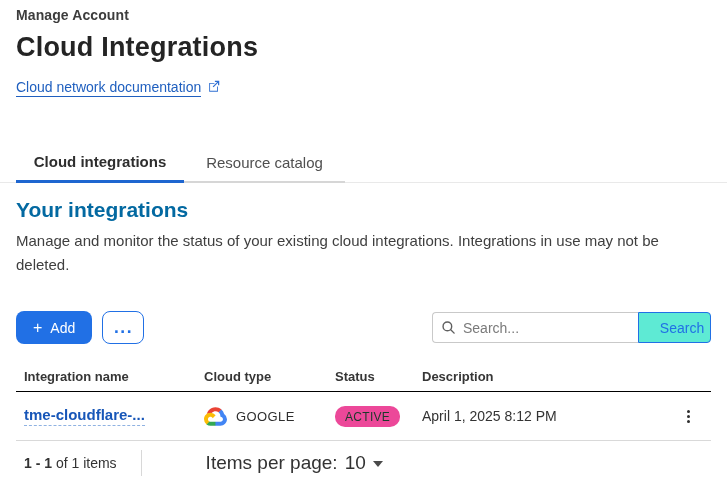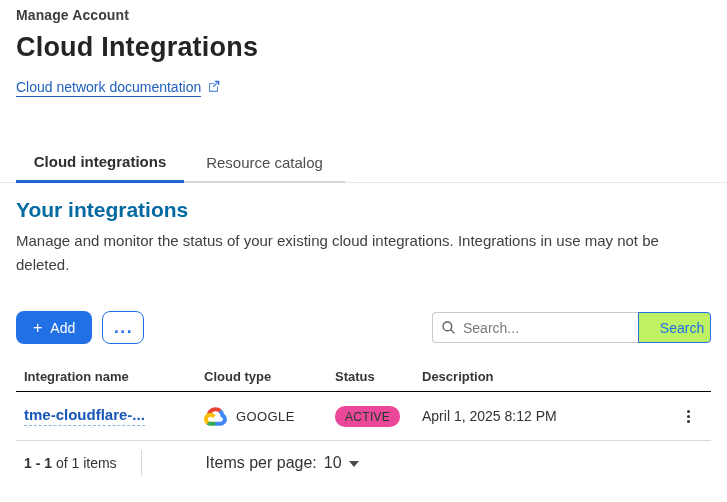--- a/index.html
+++ b/index.html
@@ -44,21 +44,21 @@
   .btn-overflow { margin-left: 10px; height: 33px; width: 42px; background: #fff;
     border: 1px solid #2170e5; border-radius: 8px; color: #2170e5; cursor: pointer;
     font-size: 14px; font-weight: 700; letter-spacing: 1px; line-height: 1;
     font-family: "DejaVu Sans", sans-serif; }
   .search-group { margin-left: auto; display: flex; height: 31px; }
   .search-box { display: flex; align-items: center; width: 206px; border: 1px solid #c9c9c9;
     border-right: none; border-radius: 4px 0 0 4px; padding: 8px 8px; background: #fff; }
   .search-box input { border: none; outline: none; flex: 1; font-size: 14px; color: #333;
     margin-left: 7px; font-family: "Liberation Sans", sans-serif; background: transparent; width: 100%; }
   .search-box input::placeholder { color: #7a7a7a; }
-  .btn-search { width: 73px; background: #bef264; border: 1px solid #2170e5; border-radius: 0 4px 4px 0;
+  .btn-search { width: 73px; background: #5eead4; border: 1px solid #2170e5; border-radius: 0 4px 4px 0;
     color: #2170e5; font-size: 14px; cursor: pointer; font-family: "Liberation Sans", sans-serif; padding-left: 15px; }
 
   
   .table { margin-top: 18px; }
   .t-head, .t-row { display: grid; grid-template-columns: 180px 131px 87px 162px 1fr 30px; align-items: center; }
   .t-head { height: 30px; border-bottom: 1px solid #000000; }
   .t-head .th { font-size: 13px; font-weight: 700; color: #363636; padding-left: 8px; }
   .t-row { height: 49px; border-bottom: 1px solid #d9d9d9; }
   .t-row > div { padding-left: 8px; }
   .row-link { font-size: 15px; font-weight: 700; color: #1756b8; text-decoration: none;
@@ -70,21 +70,21 @@
   .date-cell { font-size: 14px; color: #333; }
   .kebab { background: none; border: none; cursor: pointer; display: flex; flex-direction: column;
     gap: 2px; align-items: center; justify-content: center; padding: 6px; }
   .kebab span { width: 3px; height: 3px; border-radius: 50%; background: #2e2e2e; display: block; }
 
   
   .pagination { display: flex; align-items: center; height: 44px; margin-top: 0; }
   .page-range { font-size: 14px; color: #333; padding-left: 8px; }
   .page-range b { font-weight: 700; }
   .v-divider { width: 1px; height: 26px; background: #d8d8d8; margin: 0 24px 0 24px; }
-  .per-page { display: flex; align-items: center; gap: 7px; font-size: 16px; color: #333; cursor: pointer;
+  .per-page { display: flex; align-items: center; gap: 7px; font-size: 19px; color: #333; cursor: pointer;
     background: none; border: none; font-family: "Liberation Sans", sans-serif; padding-left: 40px; }
   .caret-down { width: 0; height: 0; border-left: 5px solid transparent; border-right: 5px solid transparent;
     border-top: 6px solid #4a4a4a; display: inline-block; margin-top: 2px; }
 </style>
 </head>
 <body>
 
 <div class="page">
 
   <div class="header">

